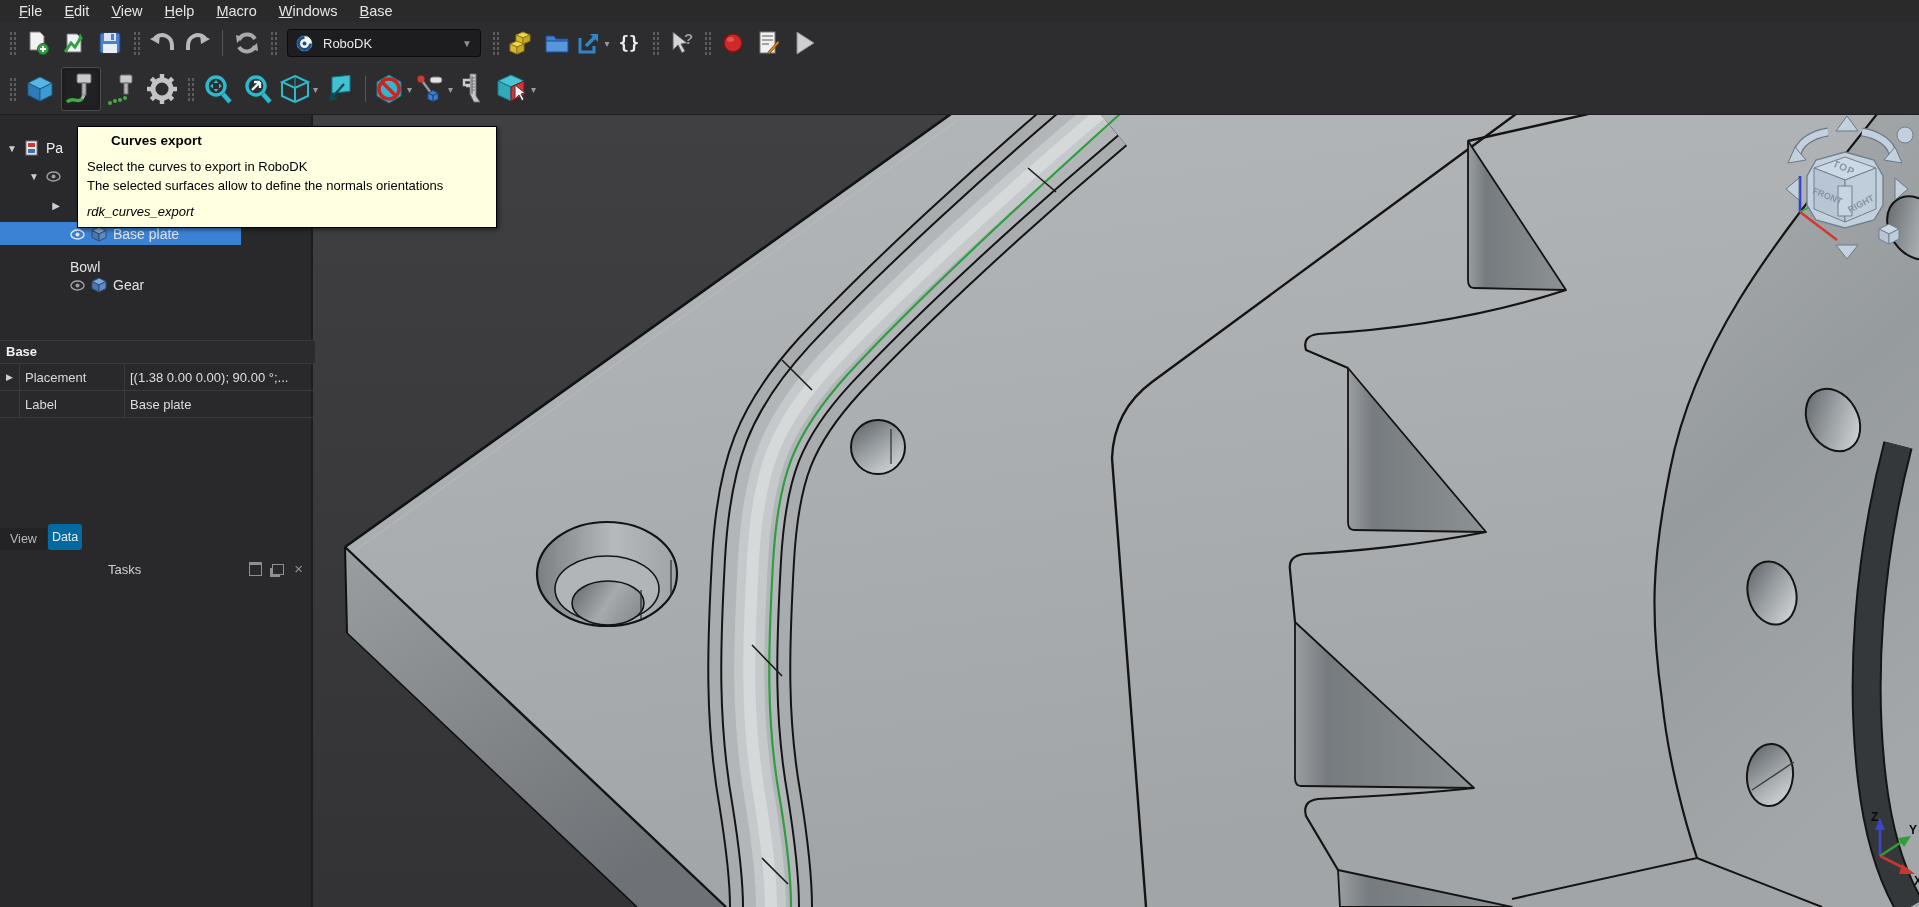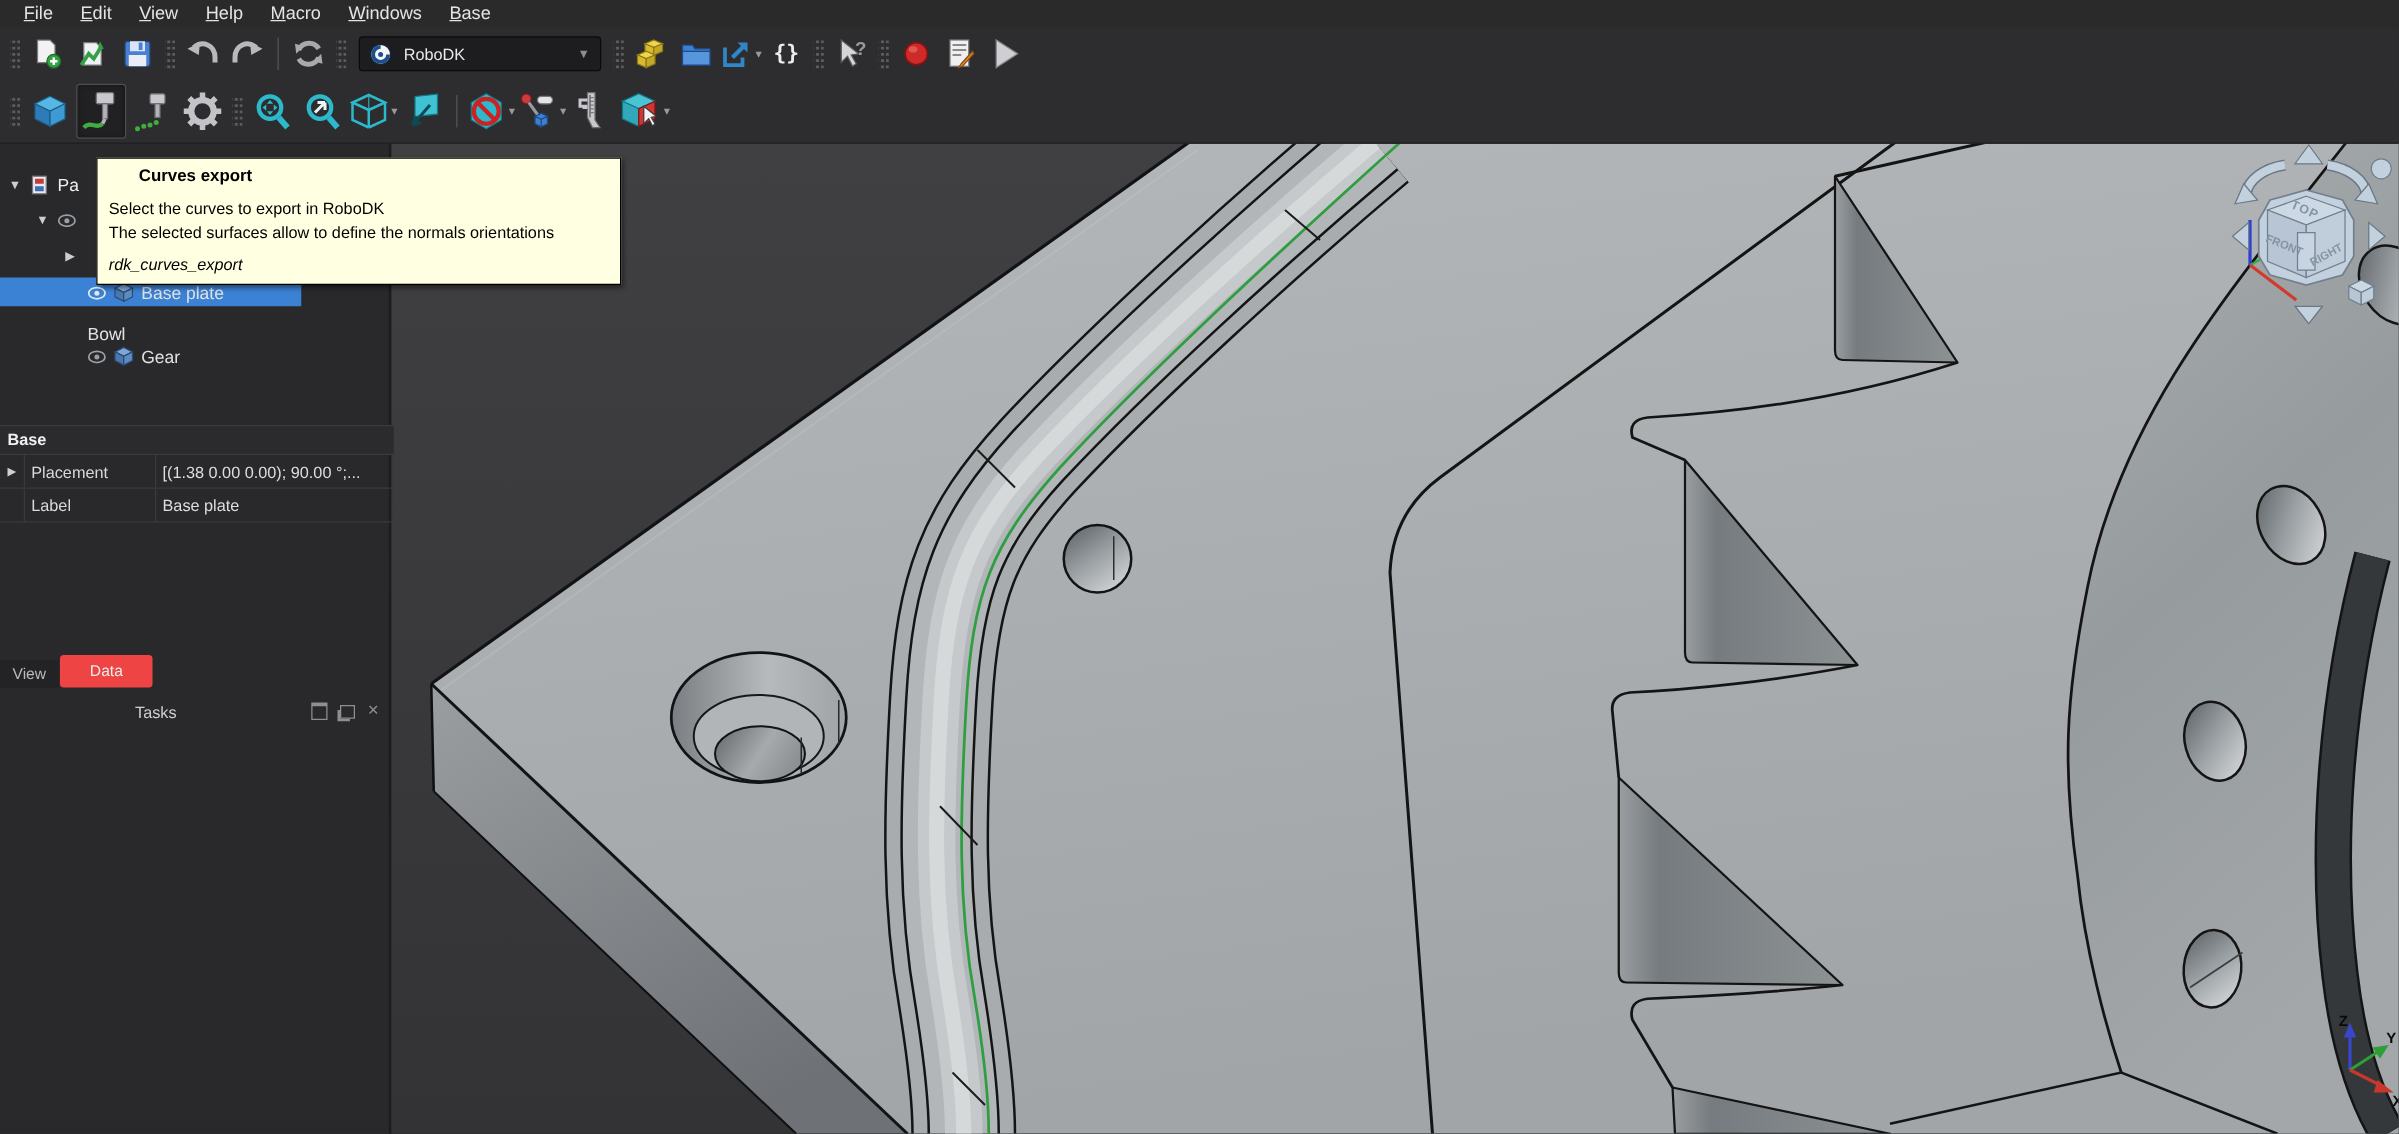--- a/index.html
+++ b/index.html
@@ -45,21 +45,21 @@
   
   #prop{position:absolute;left:0;top:226px;width:315px;color:#d9d9d9;font-size:13px;}
   #prop .phead{height:22px;line-height:22px;font-weight:bold;padding-left:6px;color:#f0f0f0;
     border-top:1px solid #3a3a3c;border-bottom:1px solid #3a3a3c;background:#2b2b2d;}
   .prow{display:grid;grid-template-columns:20px 105px 1fr;height:26px;border-bottom:1px solid #3a3a3c;}
   .prow>div{display:flex;align-items:center;padding-left:5px;border-right:1px solid #3a3a3c;overflow:hidden;white-space:nowrap;}
   .prow .arr{color:#cfcfcf;font-size:9px;justify-content:center;padding-left:0;}
   
   #panel-tabs{position:absolute;left:0;top:410px;height:26px;display:flex;align-items:flex-end;}
   .ptab{font-size:12.5px;color:#b9b9b9;background:#232325;padding:4px 10px;margin-right:1px;}
-  .ptab.active{background:#ef4444;color:#ececec;border-radius:3px;padding:6px 24px;}
+  .ptab.active{background:#0369a1;color:#ececec;border-radius:3px;padding:6px 4px;}
   #tasks-bar{position:absolute;left:0;top:444px;width:311px;height:22px;display:flex;align-items:center;}
   #tasks-title{flex:1;text-align:center;color:#cfcfcf;font-size:13px;}
   .wbtns{display:flex;gap:10px;margin-right:8px;align-items:center;}
   .wb-sq{width:11px;height:10px;border:1px solid #8f8f92;border-top-width:3px;}
   .wb-fl{width:10px;height:9px;border:1px solid #8f8f92;box-shadow:-3px 3px 0 -1px #8f8f92;}
   .wb-x{color:#8f8f92;font-size:15px;line-height:10px;}
   
   #viewport{position:absolute;left:311px;top:114px;width:1608px;height:793px;z-index:1;}
   
   #tooltip{position:absolute;left:77px;top:126px;width:400px;background:#ffffe1;

